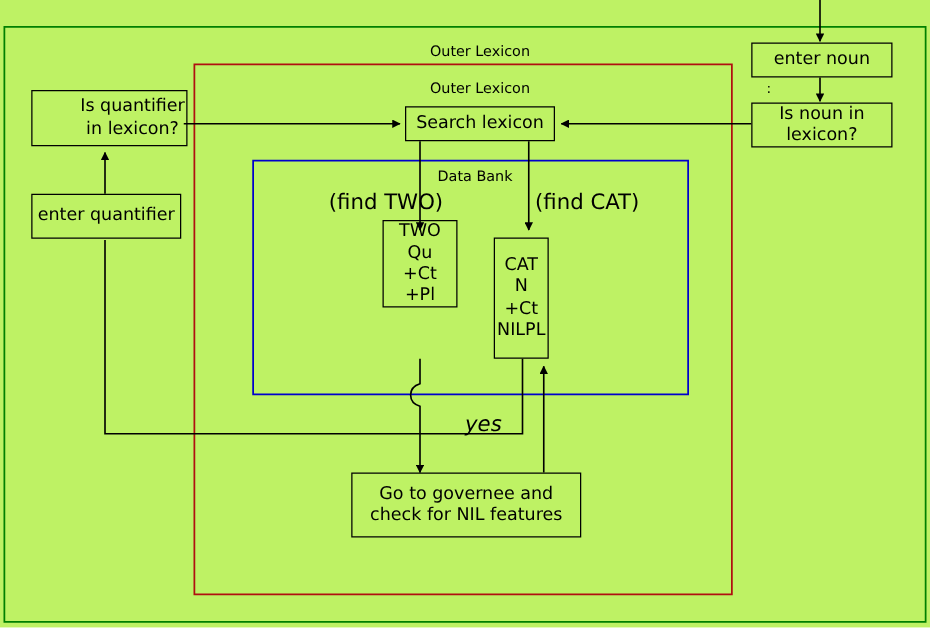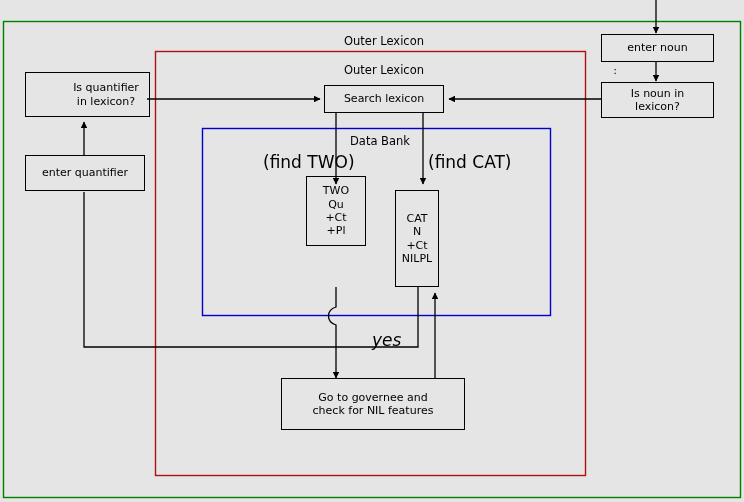--- a/index.html
+++ b/index.html
@@ -5,21 +5,21 @@
 <style>
   html, body {
     margin: 0;
     padding: 0;
     background: #ffffff;
   }
   #canvas {
     position: relative;
     width: 744px;
     height: 502px;
-    background: #e5e5e5;
+    background: #bef264;
     font-family: "DejaVu Sans", sans-serif;
     overflow: hidden;
   }
   #diagram-svg {
     position: absolute;
     left: 0;
     top: 0;
     width: 744px;
     height: 502px;
   }
@@ -29,21 +29,21 @@
   .stray-mark {
     position: absolute;
     color: #000000;
     font-family: "DejaVu Sans", sans-serif;
     white-space: pre;
     text-align: center;
     line-height: 1.22;
   }
   .region-label { font-size: 11.5px; }
   .edge-label   { font-size: 17px; }
-  .node-label   { font-size: 11px; }
+  .node-label   { font-size: 14px; }
   .node-box {
     position: absolute;
     box-sizing: border-box;
     border: 1px solid #000000;
     background: transparent;
     display: flex;
     align-items: center;
     justify-content: center;
   }
   .node-box .node-label {

